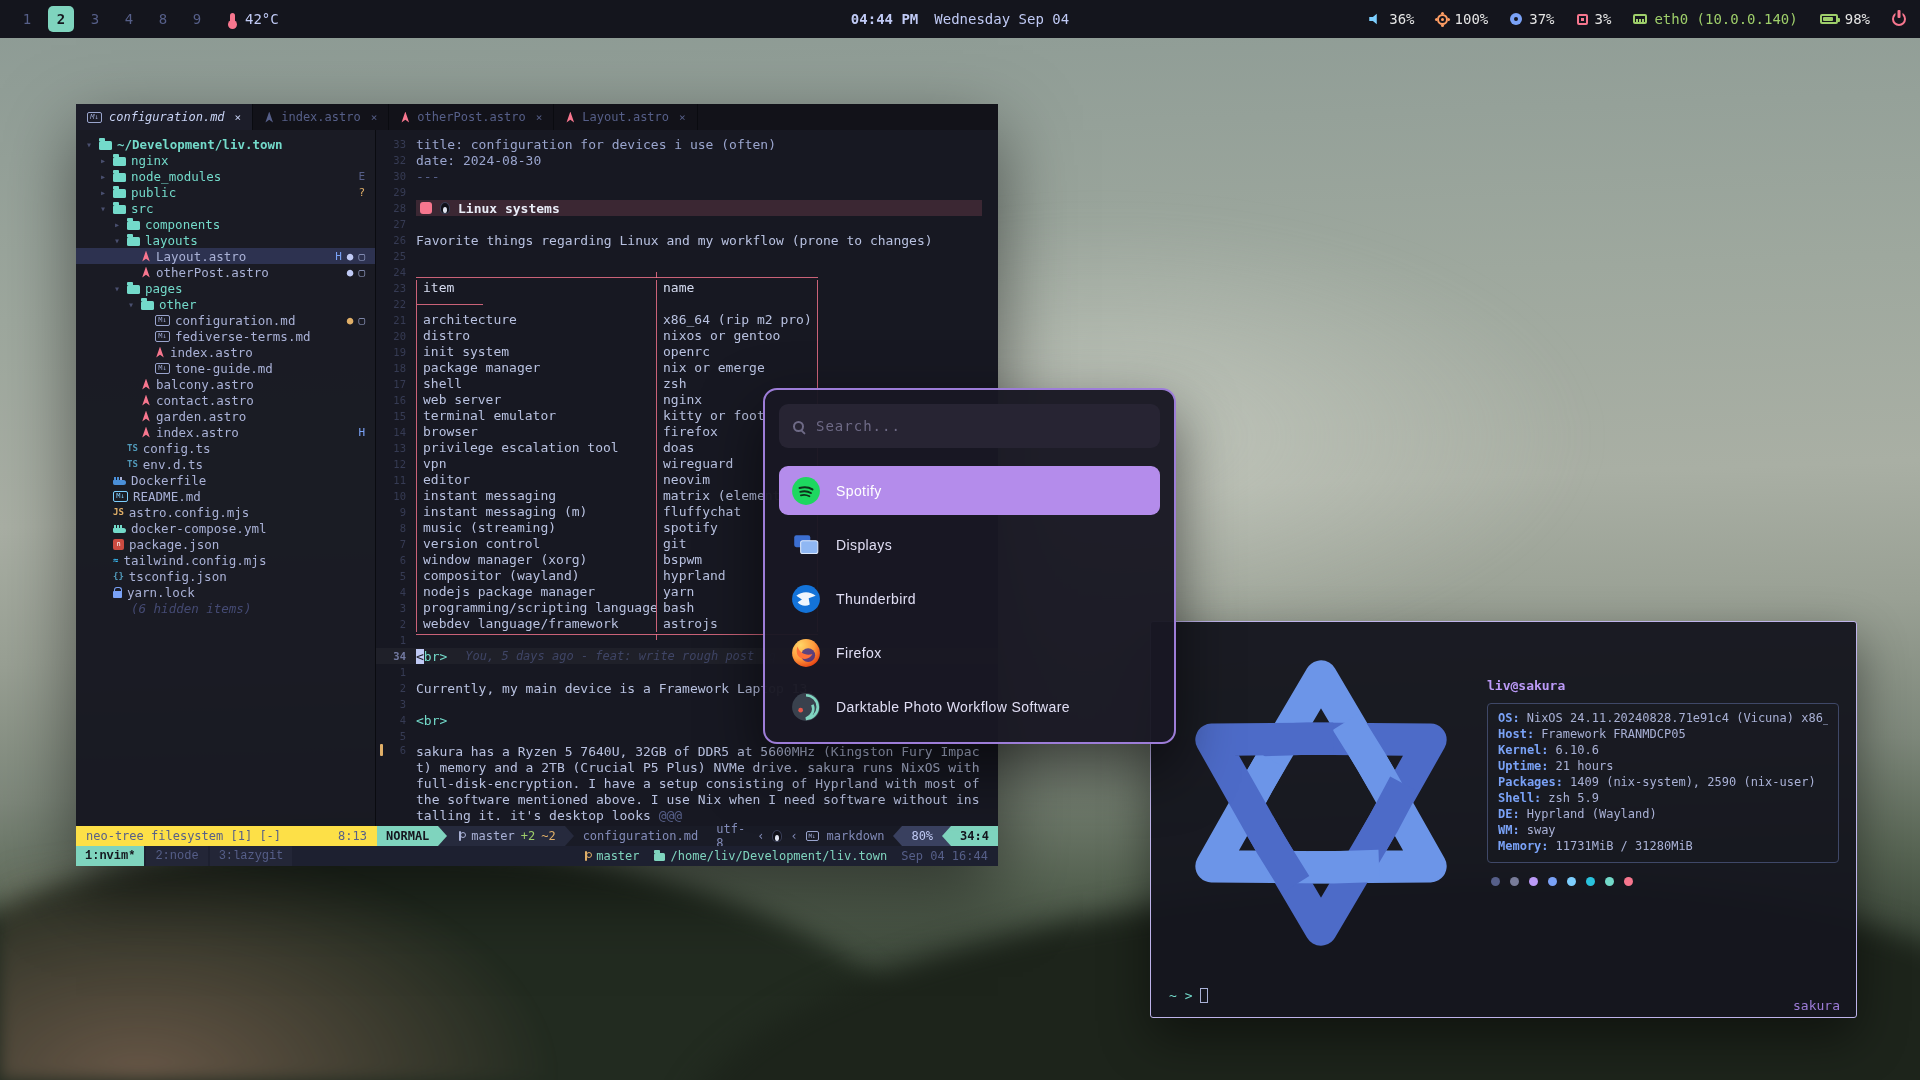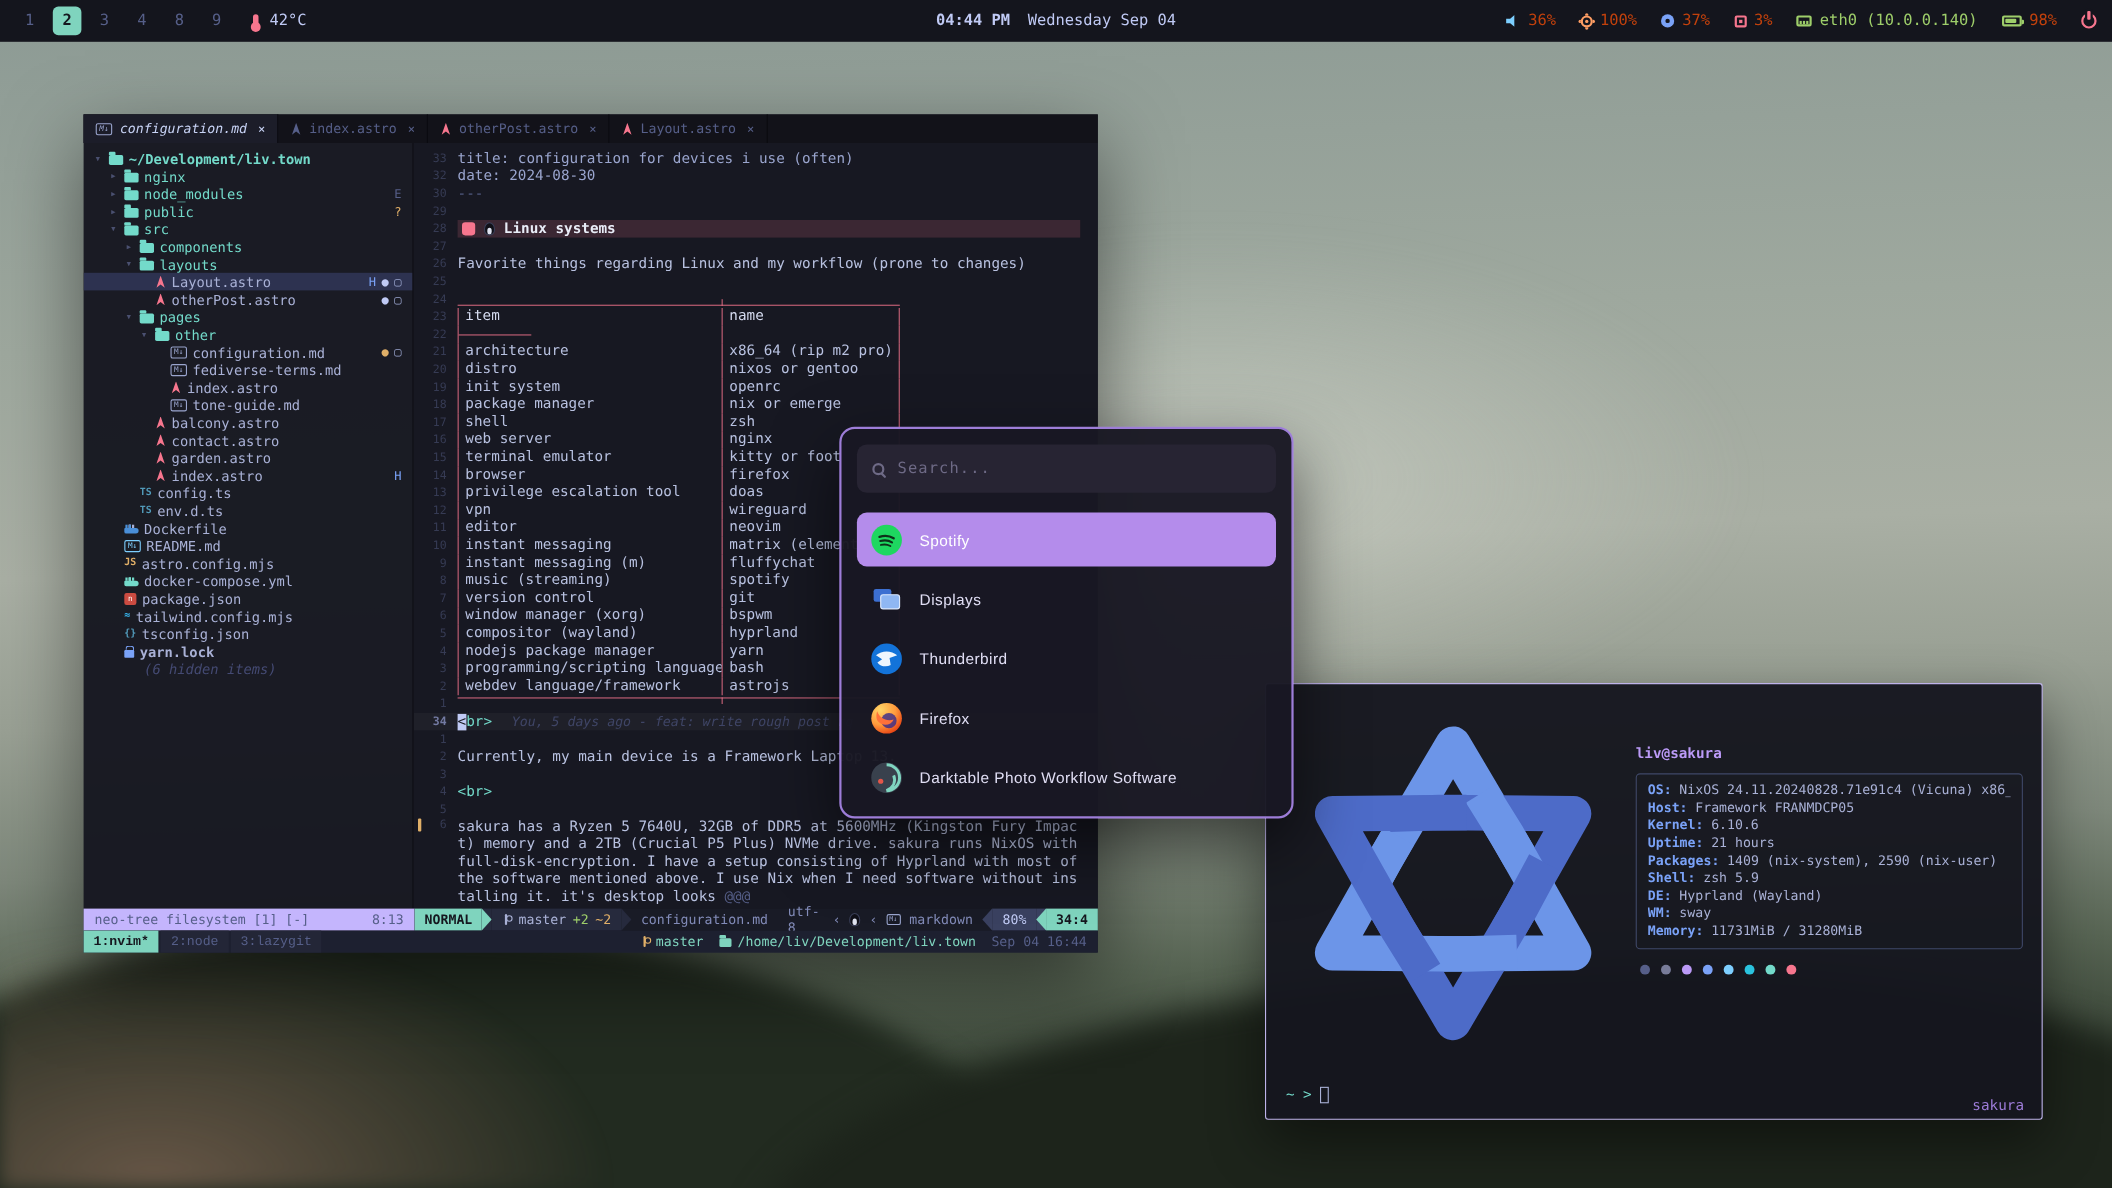--- a/index.html
+++ b/index.html
@@ -23,21 +23,21 @@
     display:flex; align-items:center; padding:0 14px; gap:20px; z-index:40; font-size:14px; color:#c0caf5; }
   .ws-box { display:flex; gap:8px; align-items:center; }
   .ws { width:26px; height:26px; display:flex; align-items:center; justify-content:center;
     color:#565f89; border-radius:5px; cursor:default; }
   .ws.active { background:#7fd4be; color:#15161e; font-weight:bold; }
   .temp-module { display:flex; align-items:center; gap:7px; }
   .clock { position:absolute; left:50%; transform:translateX(-50%); display:flex; gap:16px; }
   .clock .time { font-weight:bold; }
   .modules { margin-left:auto; display:flex; align-items:center; gap:22px; }
   .module { display:flex; align-items:center; gap:7px; }
-  .mtext { color:#c2410c; }
+  .mtext { color:#e5e5e5; }
 
   
   .thermo-icon { width:5px; height:13px; background:#f7768e; border-radius:3px; position:relative; margin-right:3px; }
   .thermo-icon::after { content:""; position:absolute; bottom:-3px; left:-2px; width:9px; height:9px; border-radius:50%; background:#f7768e; }
   .mi { display:inline-block; position:relative; }
   .volume-icon { width:13px; height:12px; background:currentColor;
     clip-path:polygon(0 33%,28% 33%,58% 6%,58% 94%,28% 67%,0 67%); }
   .gear-icon { width:11px; height:11px; border:2px solid currentColor; border-radius:50%;
     box-shadow:0 -6px 0 -4px currentColor,0 6px 0 -4px currentColor,-6px 0 0 -4px currentColor,6px 0 0 -4px currentColor; }
   .gear-icon::before { content:""; position:absolute; inset:2px; border-radius:50%; background:currentColor; }
@@ -135,21 +135,21 @@
   .trow.head { color:#d5dbf0; }
   .snip { position:absolute; left:0; top:8px; width:66px; height:1px; background:rgba(247,118,142,.8); }
   .curblock { background:#c0caf5; color:#15161e; }
   .blame { color:#3f4566; font-style:italic; margin-left:18px; font-size:12px; }
   .line.para { height:64px; align-items:flex-start; }
   .para-text { white-space:pre-wrap; word-break:break-all; width:566px; line-height:16px; color:#b8c1e0; }
   .eob { color:#565f89; }
 
   
   .statusrow { height:20px; flex:none; display:flex; font-size:12px; align-items:stretch; }
-  .neotree-status { width:301px; flex:none; background:#c4b5fd; color:#565f89;
+  .neotree-status { width:301px; flex:none; background:#fde047; color:#565f89;
     display:flex; justify-content:space-between; align-items:center; padding:0 10px; }
   .lualine { flex:1; display:flex; align-items:stretch; background:#191b26; color:#828bb8; }
   .seg { display:flex; align-items:center; padding:0 9px; gap:6px; }
   .seg.mode { background:#7fd4be; color:#15161e; font-weight:bold; }
   .pl-arrow { width:0; height:0; border-top:10px solid transparent; border-bottom:10px solid transparent; }
   .a1 { border-left:9px solid #7fd4be; background:#262a3d; }
   .a2 { border-left:9px solid #262a3d; }
   .seg.git { background:#262a3d; color:#a9b1d6; }
   .diff-add { color:#9ece6a; }
   .diff-chg { color:#e0af68; }
@@ -450,21 +450,21 @@
         <div class="tree-row" style="padding-left: 22px;">
           <span class="expander"></span>
           <span class="icon-text tailwind">≈</span>
           <span class="tree-label">tailwind.config.mjs</span>
         </div>
         <div class="tree-row" style="padding-left: 22px;">
           <span class="expander"></span>
           <span class="icon-text json">{}</span>
           <span class="tree-label">tsconfig.json</span>
         </div>
-        <div class="tree-row" style="padding-left: 22px; font-weight: bold;">
+        <div class="tree-row" style="padding-left: 22px;">
           <span class="expander"></span>
           <span class="icon-lock"></span>
           <span class="tree-label">yarn.lock</span>
         </div>
         <div class="tree-row" style="padding-left: 22px;">
           <span class="expander"></span>
           <span class="icon-spacer"></span>
           <span class="tree-label hidden">(6 hidden items)</span>
         </div>
       </div>

